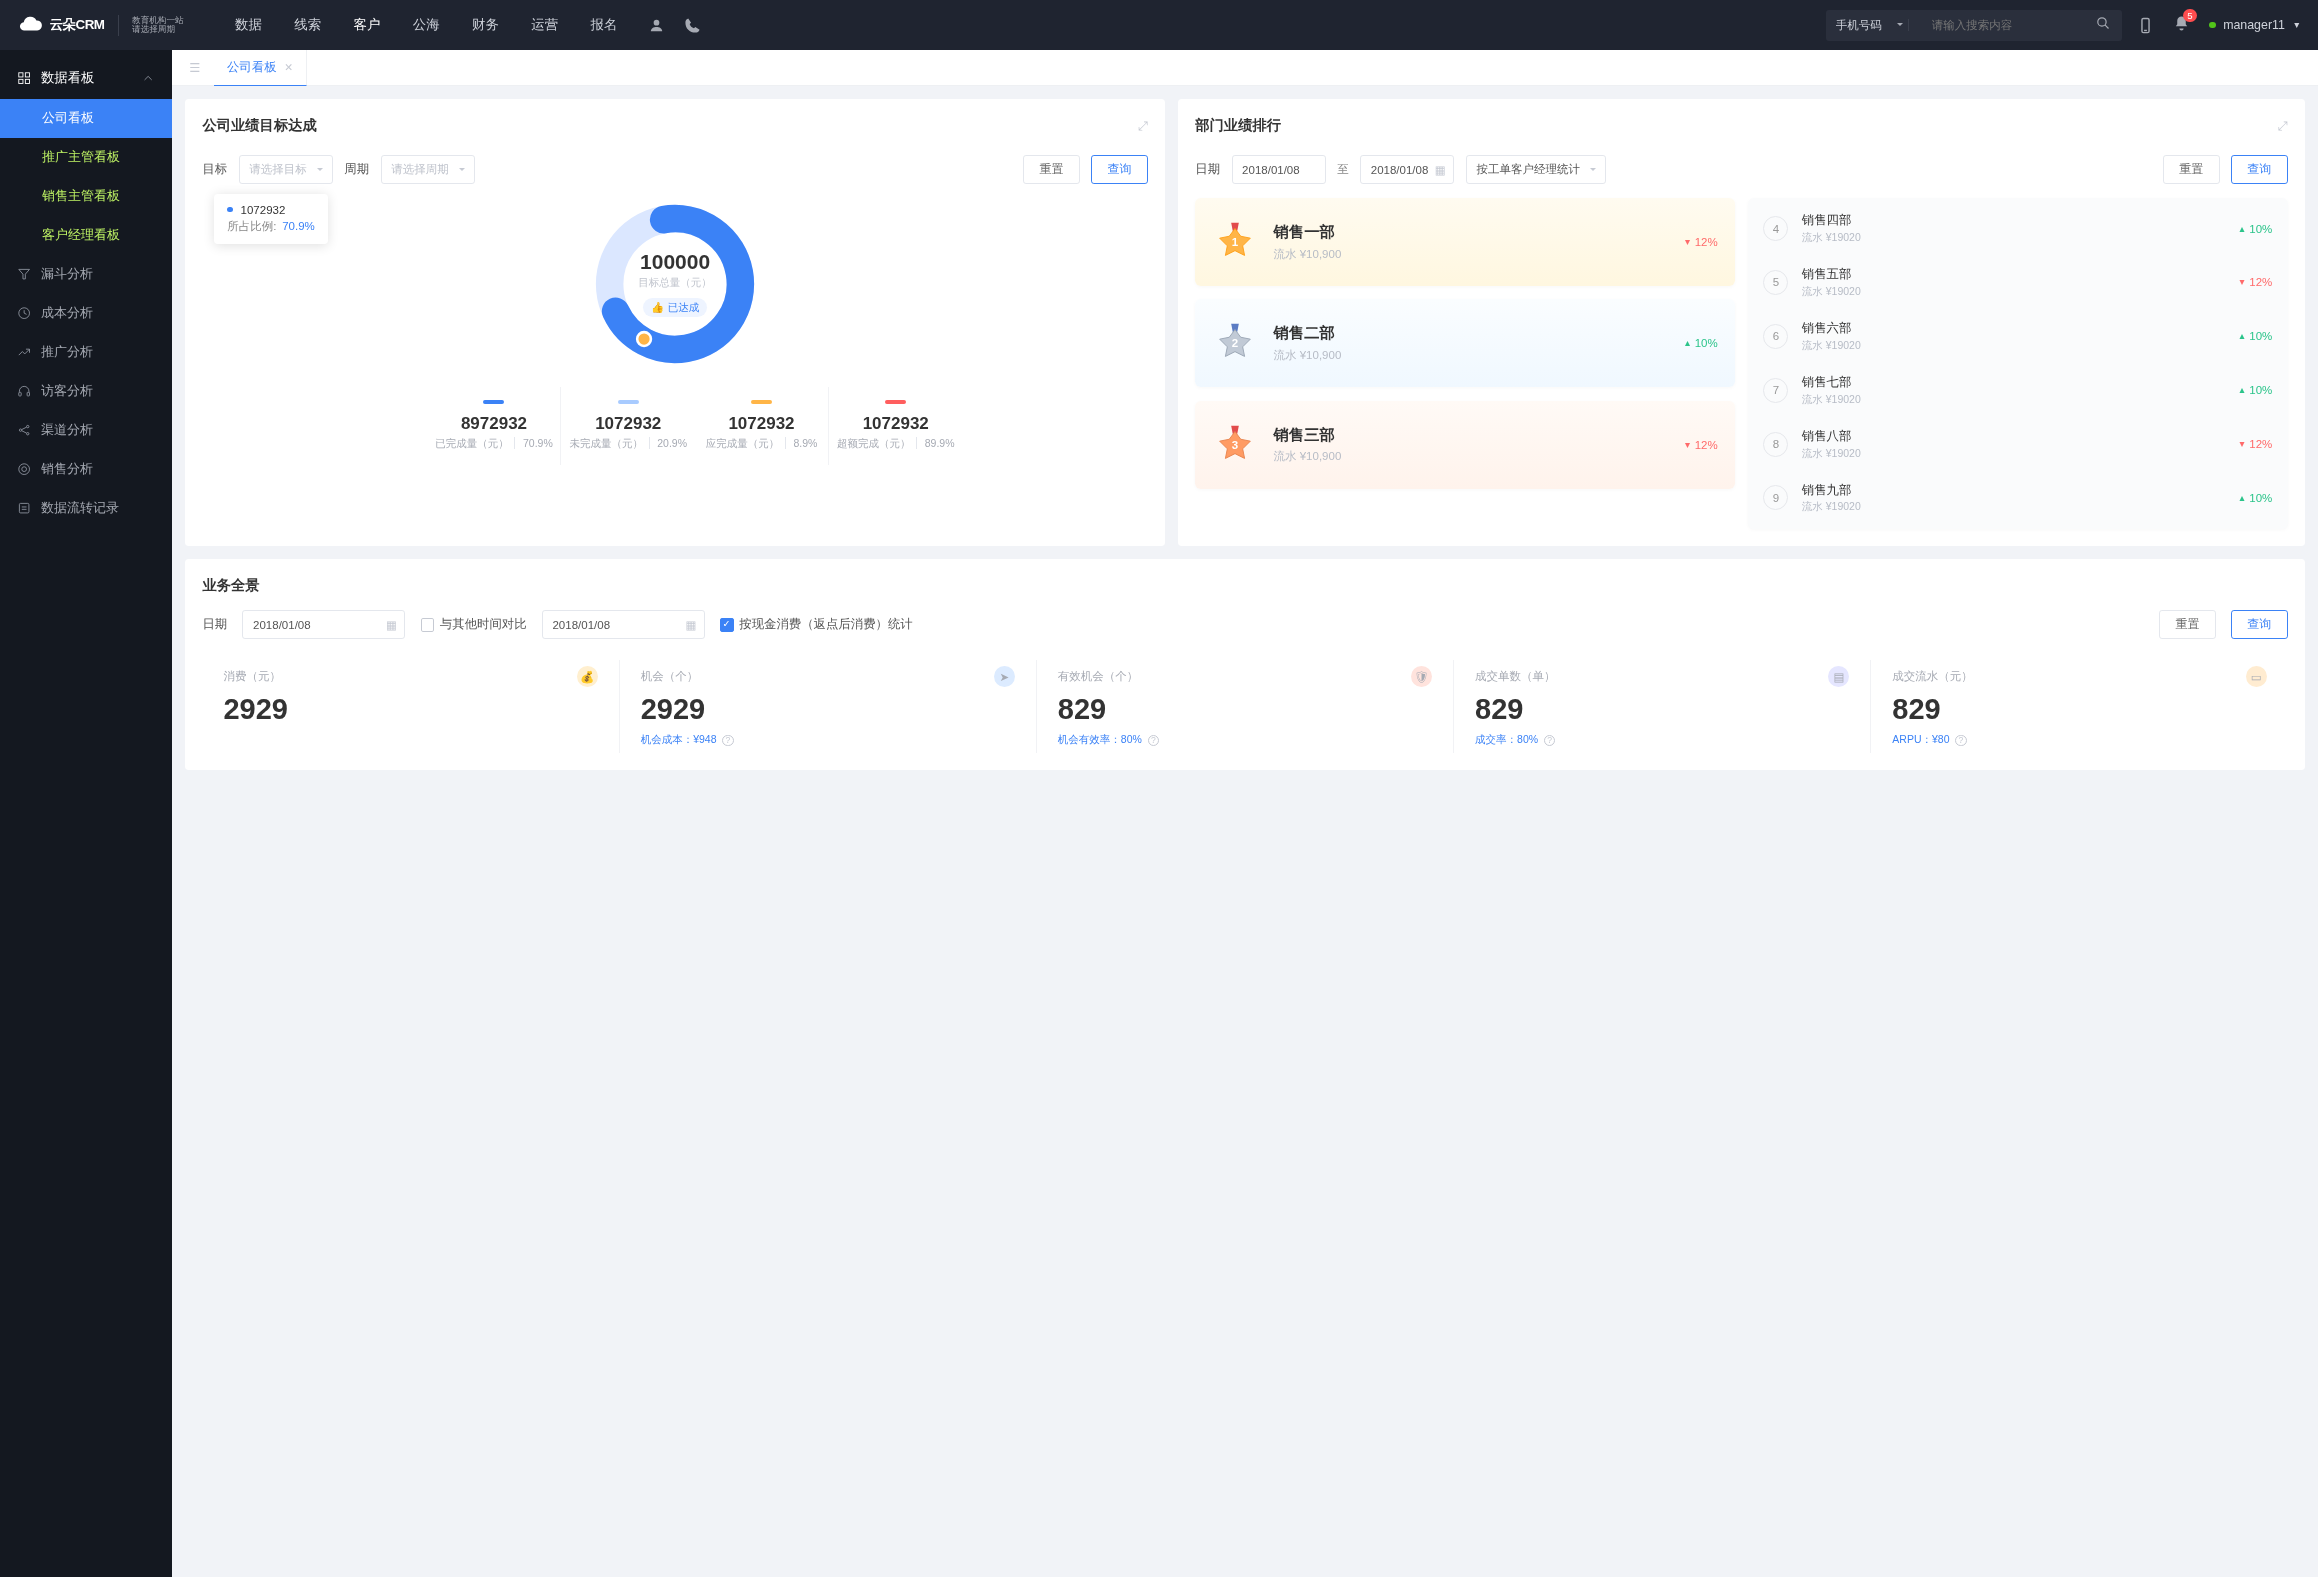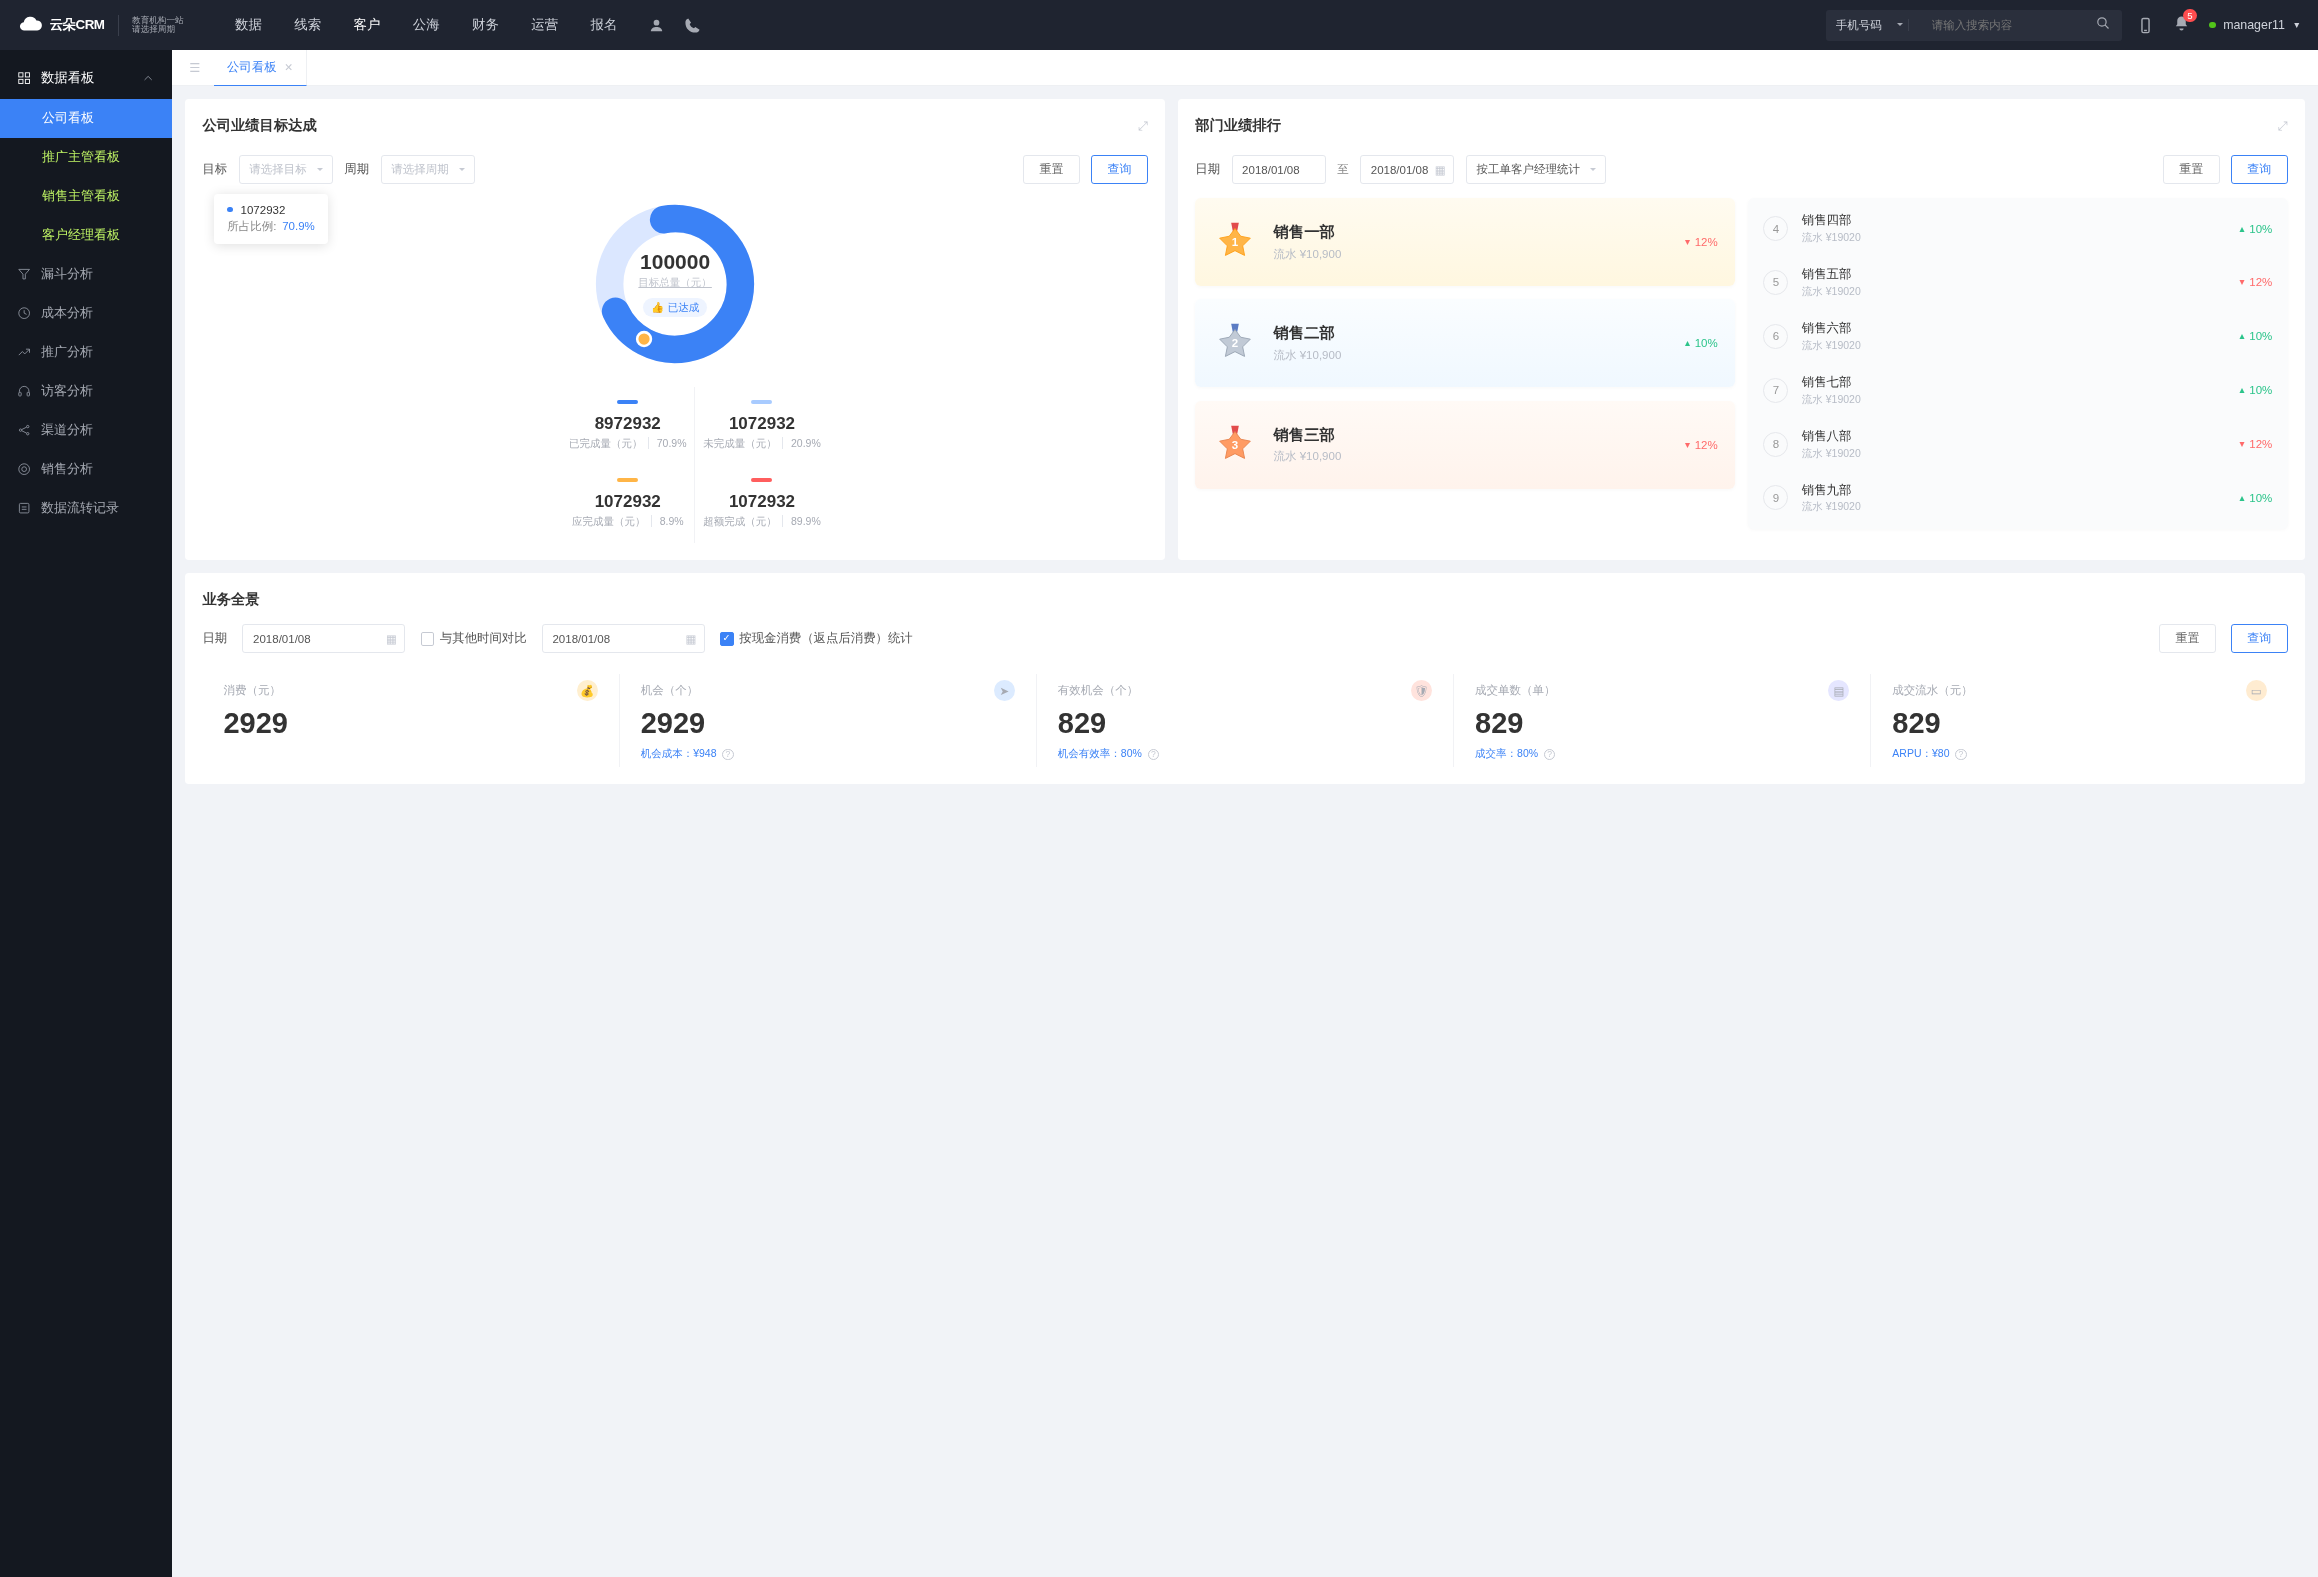--- a/index.html
+++ b/index.html
@@ -65,24 +65,24 @@
 
 .donut-wrap { display: flex; flex-direction: column; align-items: center; position: relative; }
 .tooltip { position: absolute; left: 11.5px; top: -3.8px; background: #fff; box-shadow: 0 1.9px 11.5px rgba(0,0,0,0.12); border-radius: 3.8px; padding: 9.6px 13.4px; font-size: 11.5px; }
 .tooltip .r1 { display: flex; align-items: center; gap: 7.6px; margin-bottom: 3.8px; }
 .tooltip .d1 { width: 5.7px; height: 5.7px; border-radius: 50%; background: #3b82f6; }
 .tooltip .r2 { color: #888; }
 .tooltip .pct { color: #3b82f6; margin-left: 5.7px; }
 .donut { position: relative; width: 172px; height: 172px; }
 .donut-c { position: absolute; inset: 0; display: flex; flex-direction: column; align-items: center; justify-content: center; }
 .donut-c .v { font-size: 21px; font-weight: 600; }
-.donut-c .s { font-size: 10.5px; color: #bfc3cc; margin: 1.9px 0 7.6px; text-decoration: underline; }
+.donut-c .s { font-size: 10.5px; color: #bfc3cc; margin: 1.9px 0 7.6px; }
 .ach { display: flex; align-items: center; gap: 3.8px; background: #eef4ff; color: #3b82f6; font-size: 10.5px; padding: 2.9px 7.6px; border-radius: 9.6px; }
 
-.metrics { display: grid; grid-template-columns: 1fr 1fr; margin-top: 17px; margin-left: 40px; }
+.metrics { display: grid; grid-template-columns: 1fr 1fr 1fr 1fr; margin-top: 17px; margin-left: 40px; }
 .metric { padding: 13.4px 7.6px; text-align: center; border-right: 1px solid #f1f2f5; }
 .metric:nth-child(even) { border-right: none; }
 .bar { width: 21px; height: 3.8px; border-radius: 1.9px; margin: 0 auto 9.6px; }
 .bar.b1 { background: #3b82f6; } .bar.b2 { background: #a8cbff; }
 .bar.b3 { background: #ffb547; } .bar.b4 { background: #ff5e5e; }
 .metric .mv { font-size: 17px; font-weight: 600; }
 .metric .ml { font-size: 10.5px; color: #a6aab3; margin-top: 3.8px; }
 .metric .ml .mp { margin-left: 5.7px; padding-left: 7.6px; border-left: 1px solid #e4e7ed; }
 
 

